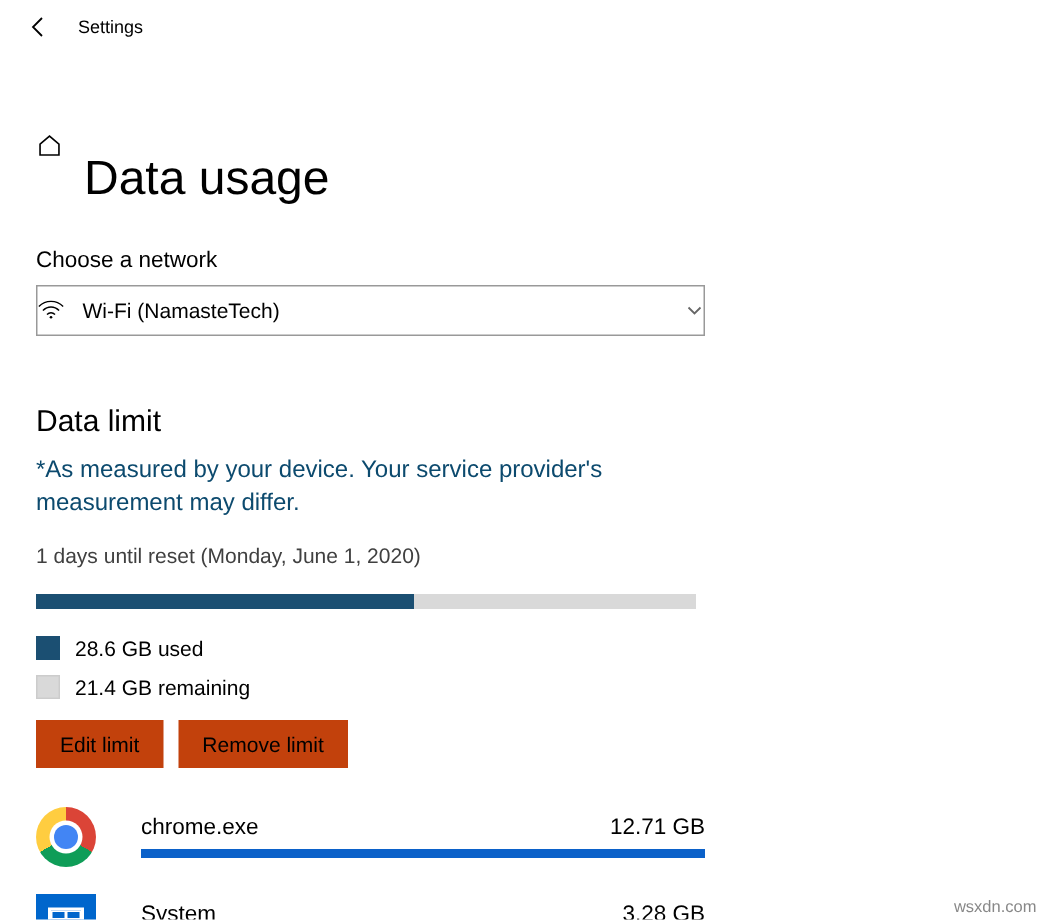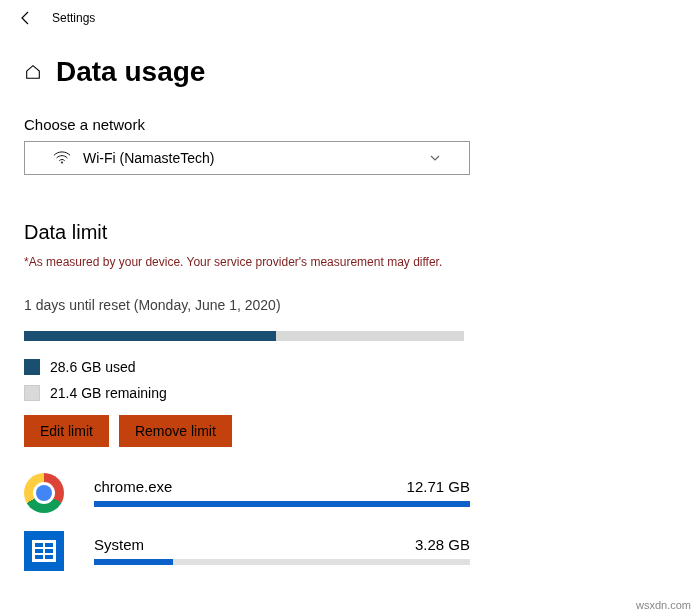--- a/index.html
+++ b/index.html
@@ -17,36 +17,36 @@
       display: flex;
       align-items: center;
       padding-left: 18px;
       gap: 18px;
       font-size: 12px;
     }
     .back-btn { cursor: pointer; display:flex; align-items:center; }
     .content { padding: 20px 24px 0 24px; }
     .page-header { display: flex; align-items: center; gap: 14px; margin-bottom: 28px; }
     .home-btn { cursor: pointer; display:flex; align-items:center; }
-    .page-title { font-size: 28px; font-weight: 700; }
+    .page-title { font-size: 32px; font-weight: 400; margin-top: 44px; }
     .field-label { font-size: 15px; margin-bottom: 8px; }
     .network-select {
       width: 446px;
       height: 34px;
       border: 1px solid #999;
       display: flex;
       align-items: center;
-      padding: 0 28px;
+      padding: 0 0;
       cursor: pointer;
       justify-content: space-between;
       gap: 47px;
     }
     .network-select-left { display:flex; align-items:center; gap:12px; font-size:14px; }
     .section-title { font-size: 20px; font-weight: 400; margin-top: 46px; margin-bottom: 10px; }
-    .note { font-size: 12px; color: #7f1d1d; max-width: 446px; line-height: 1.4; margin-bottom: 26px; }
+    .note { font-size: 16px; color: #0c4a6e; max-width: 446px; line-height: 1.4; margin-bottom: 14px; }
     .reset-info { font-size: 14px; color: #404040; margin-bottom: 18px; }
     .usage-bar {
       width: 440px; height: 10px;
       background: #d9d9d9;
       position: relative;
       margin-bottom: 18px;
     }
     .usage-bar-fill { height: 100%; background: #1b4f72; }
     .legend-row { display:flex; align-items:center; gap:10px; font-size:14px; margin-bottom:10px; }
     .swatch { width:16px; height:16px; }

